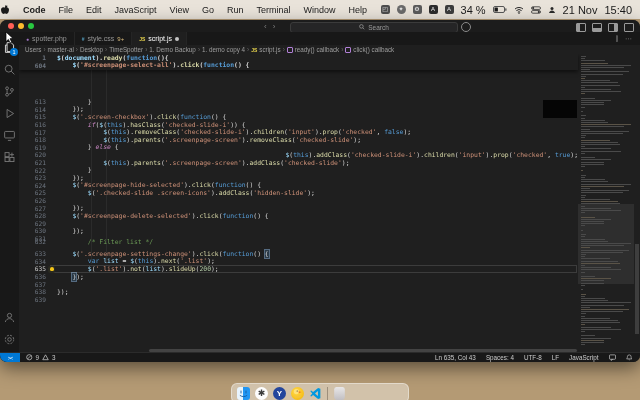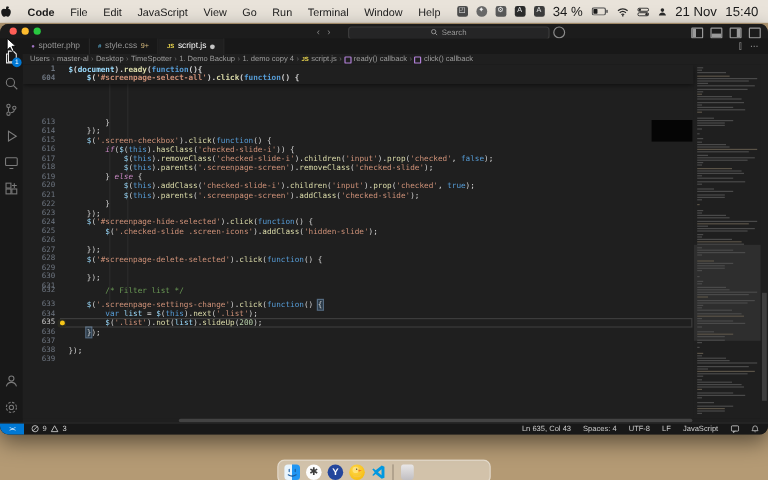--- a/index.html
+++ b/index.html
@@ -322,21 +322,21 @@
           <span class="code"><span class="tk-w">            </span><span class="tk-v">$</span><span class="tk-p">(</span><span class="tk-k">this</span><span class="tk-p">).</span><span class="tk-f">removeClass</span><span class="tk-p">(</span><span class="tk-s">'checked-slide-i'</span><span class="tk-p">).</span><span class="tk-f">children</span><span class="tk-p">(</span><span class="tk-s">'input'</span><span class="tk-p">).</span><span class="tk-f">prop</span><span class="tk-p">(</span><span class="tk-s">'checked'</span><span class="tk-p">, </span><span class="tk-k">false</span><span class="tk-p">);</span></span>
         </div>
         <div class="crow" style="top: 82px; position: absolute;">
           <span class="ln">618</span>
           <span class="code"><span class="tk-w">            </span><span class="tk-v">$</span><span class="tk-p">(</span><span class="tk-k">this</span><span class="tk-p">).</span><span class="tk-f">parents</span><span class="tk-p">(</span><span class="tk-s">'.screenpage-screen'</span><span class="tk-p">).</span><span class="tk-f">removeClass</span><span class="tk-p">(</span><span class="tk-s">'checked-slide'</span><span class="tk-p">);</span></span>
         </div>
         <div class="crow" style="top: 89.6px; position: absolute;">
           <span class="ln">619</span>
           <span class="code"><span class="tk-w">        </span><span class="tk-p">} </span><span class="tk-c">else</span><span class="tk-p"> {</span></span>
         </div>
-        <div class="crow" style="top: 97.2px; position: absolute;">
+        <div class="crow" style="top: 97.2px; position: absolute; justify-content: space-between;">
           <span class="ln">620</span>
           <span class="code"><span class="tk-w">            </span><span class="tk-v">$</span><span class="tk-p">(</span><span class="tk-k">this</span><span class="tk-p">).</span><span class="tk-f">addClass</span><span class="tk-p">(</span><span class="tk-s">'checked-slide-i'</span><span class="tk-p">).</span><span class="tk-f">children</span><span class="tk-p">(</span><span class="tk-s">'input'</span><span class="tk-p">).</span><span class="tk-f">prop</span><span class="tk-p">(</span><span class="tk-s">'checked'</span><span class="tk-p">, </span><span class="tk-k">true</span><span class="tk-p">);</span></span>
         </div>
         <div class="crow" style="top: 104.8px; position: absolute;">
           <span class="ln">621</span>
           <span class="code"><span class="tk-w">            </span><span class="tk-v">$</span><span class="tk-p">(</span><span class="tk-k">this</span><span class="tk-p">).</span><span class="tk-f">parents</span><span class="tk-p">(</span><span class="tk-s">'.screenpage-screen'</span><span class="tk-p">).</span><span class="tk-f">addClass</span><span class="tk-p">(</span><span class="tk-s">'checked-slide'</span><span class="tk-p">);</span></span>
         </div>
         <div class="crow" style="top: 112.4px; position: absolute;">
           <span class="ln">622</span>
           <span class="code"><span class="tk-w">        </span><span class="tk-p">}</span></span>

